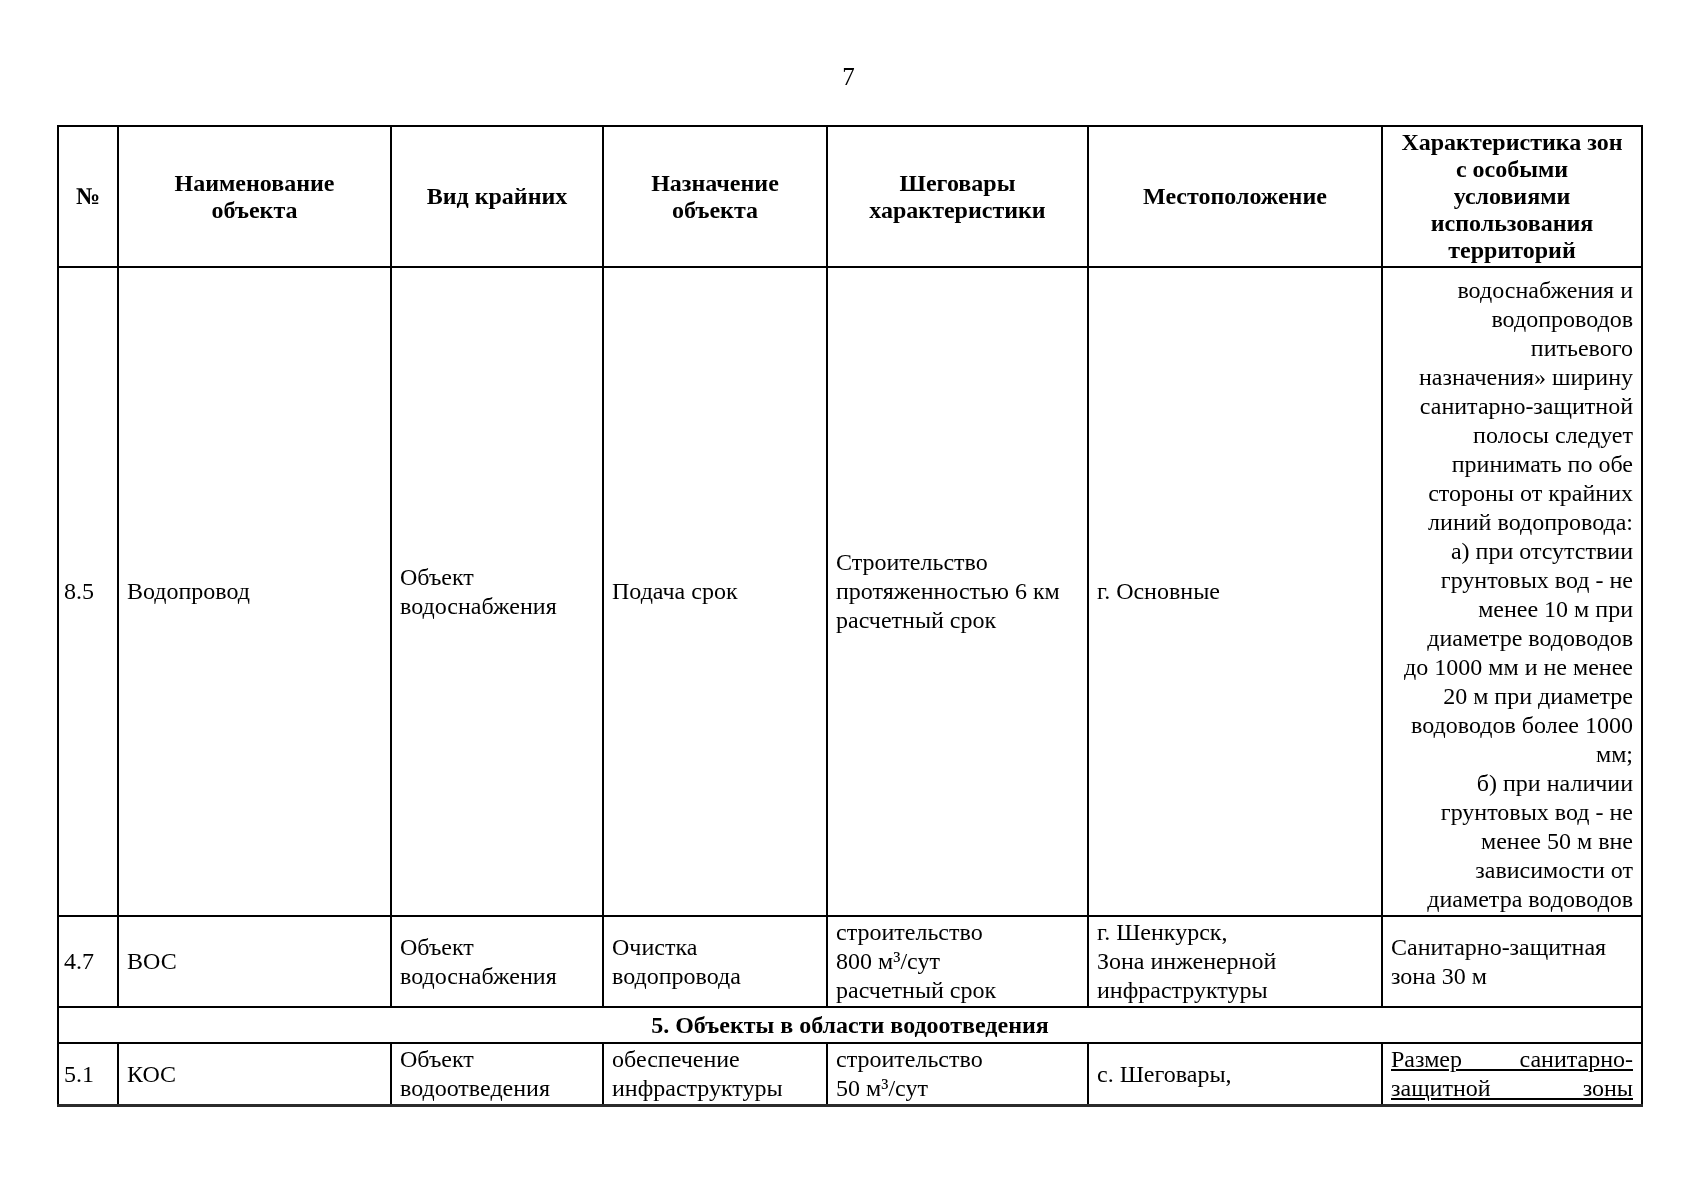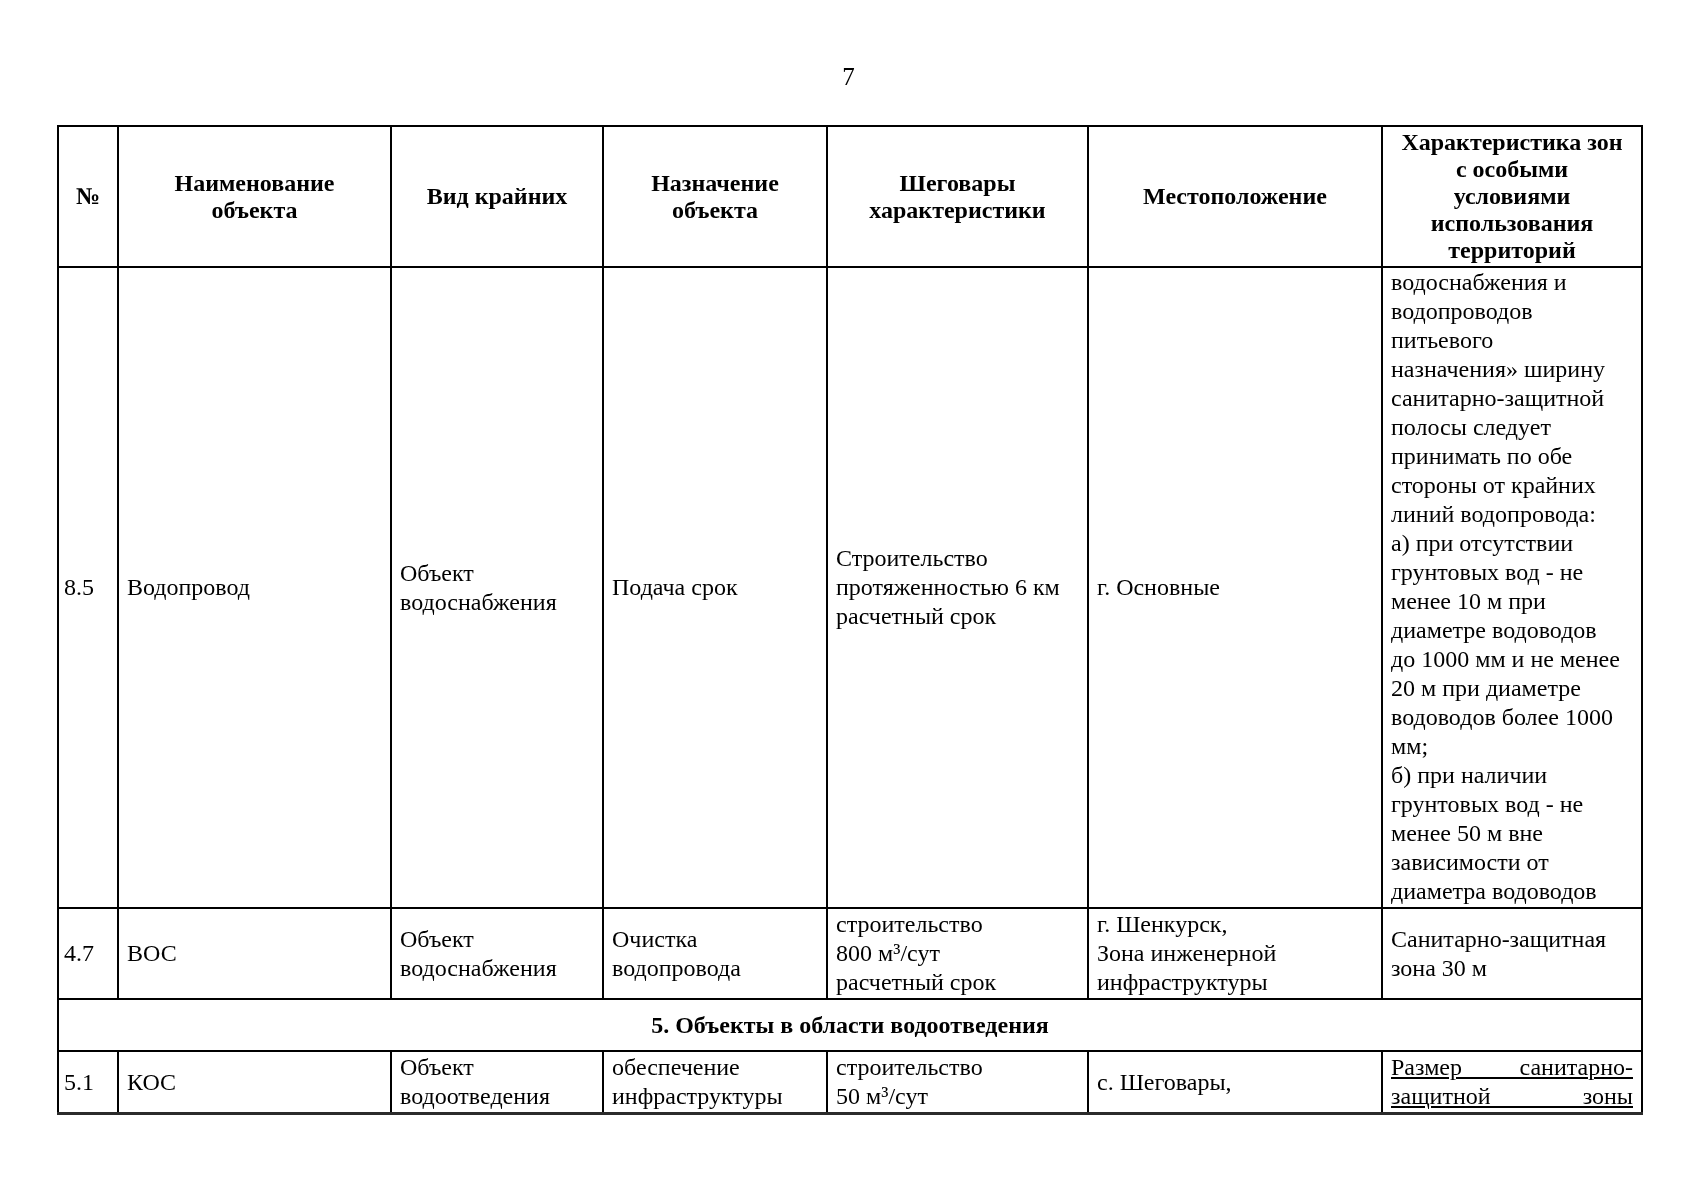--- a/index.html
+++ b/index.html
@@ -44,25 +44,26 @@
     font-weight: bold;
     text-align: center;
     line-height: 27px;
     padding: 2px 4px;
   }
   .doc-table td { text-align: left; }
   td.num-cell { padding-left: 5px; padding-right: 2px; }
   tr.header-row   { height: 140px; }
   tr.row-4-6      { height: 640px; }
   tr.row-4-7      { height: 87px;  }
-  tr.section-row  { height: 52px;  }
+  tr.section-row  { height: 36px;  }
   tr.row-5-1      { height: 58px; padding-left: 24px;  }
   td.zone-top {
     vertical-align: top;
-    padding-top: 0;
+    padding-top: 8px;
+    text-align: right;
   }
   td.section-cell {
     text-align: center;
     font-weight: bold;
   }
   tr.row-5-1 td {
     border-bottom: 3px solid #2b2b2b; 
   }
   td.justify-spread {
     text-align: justify;

